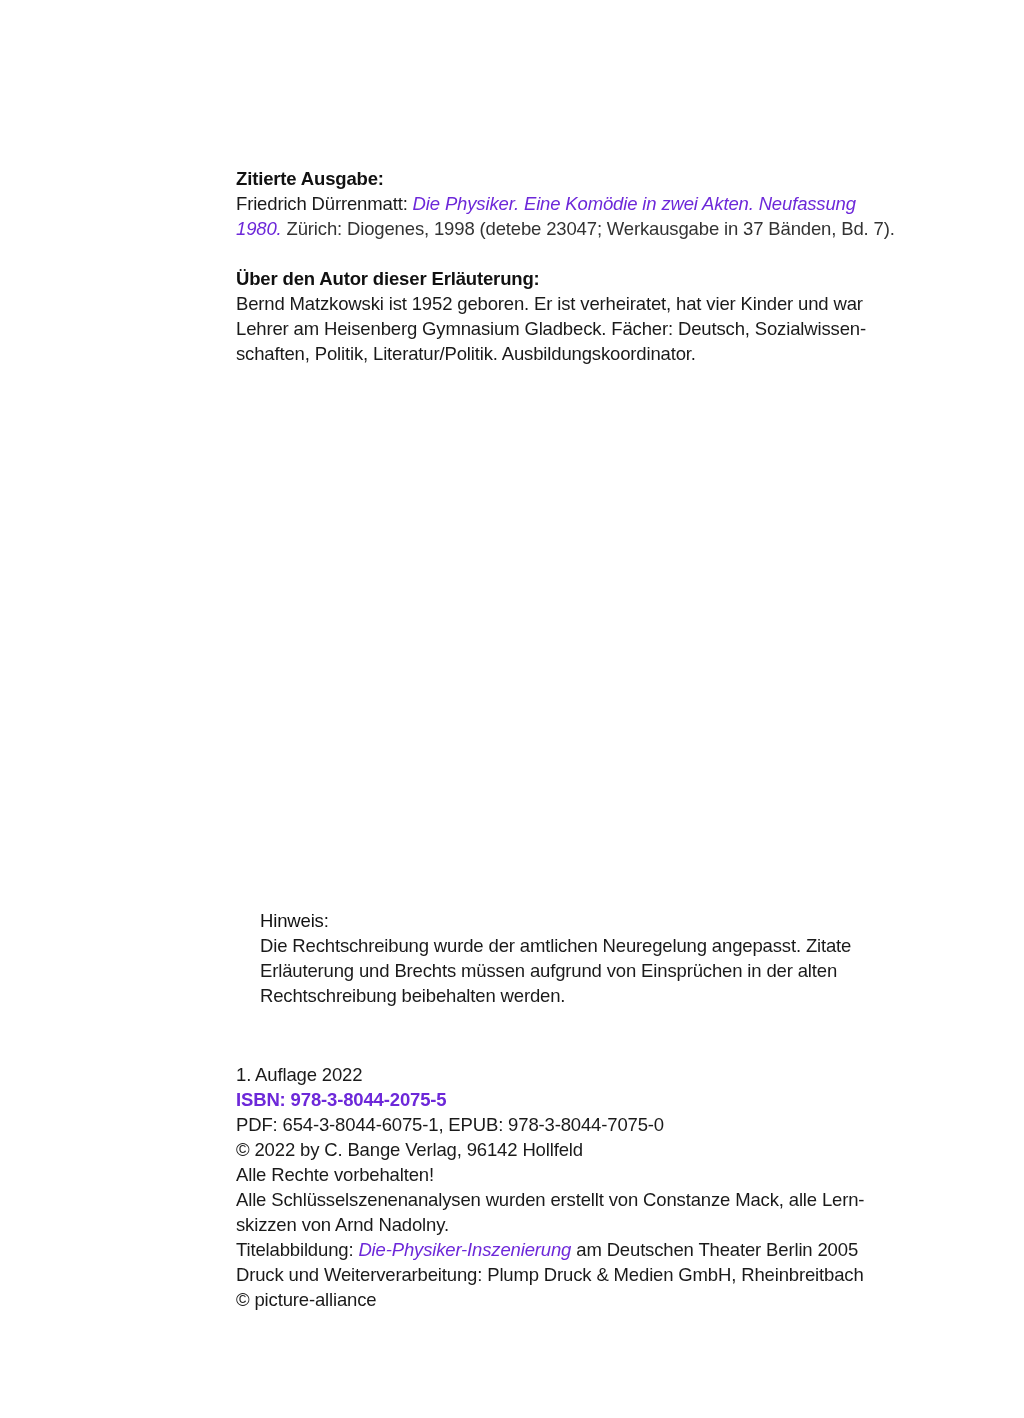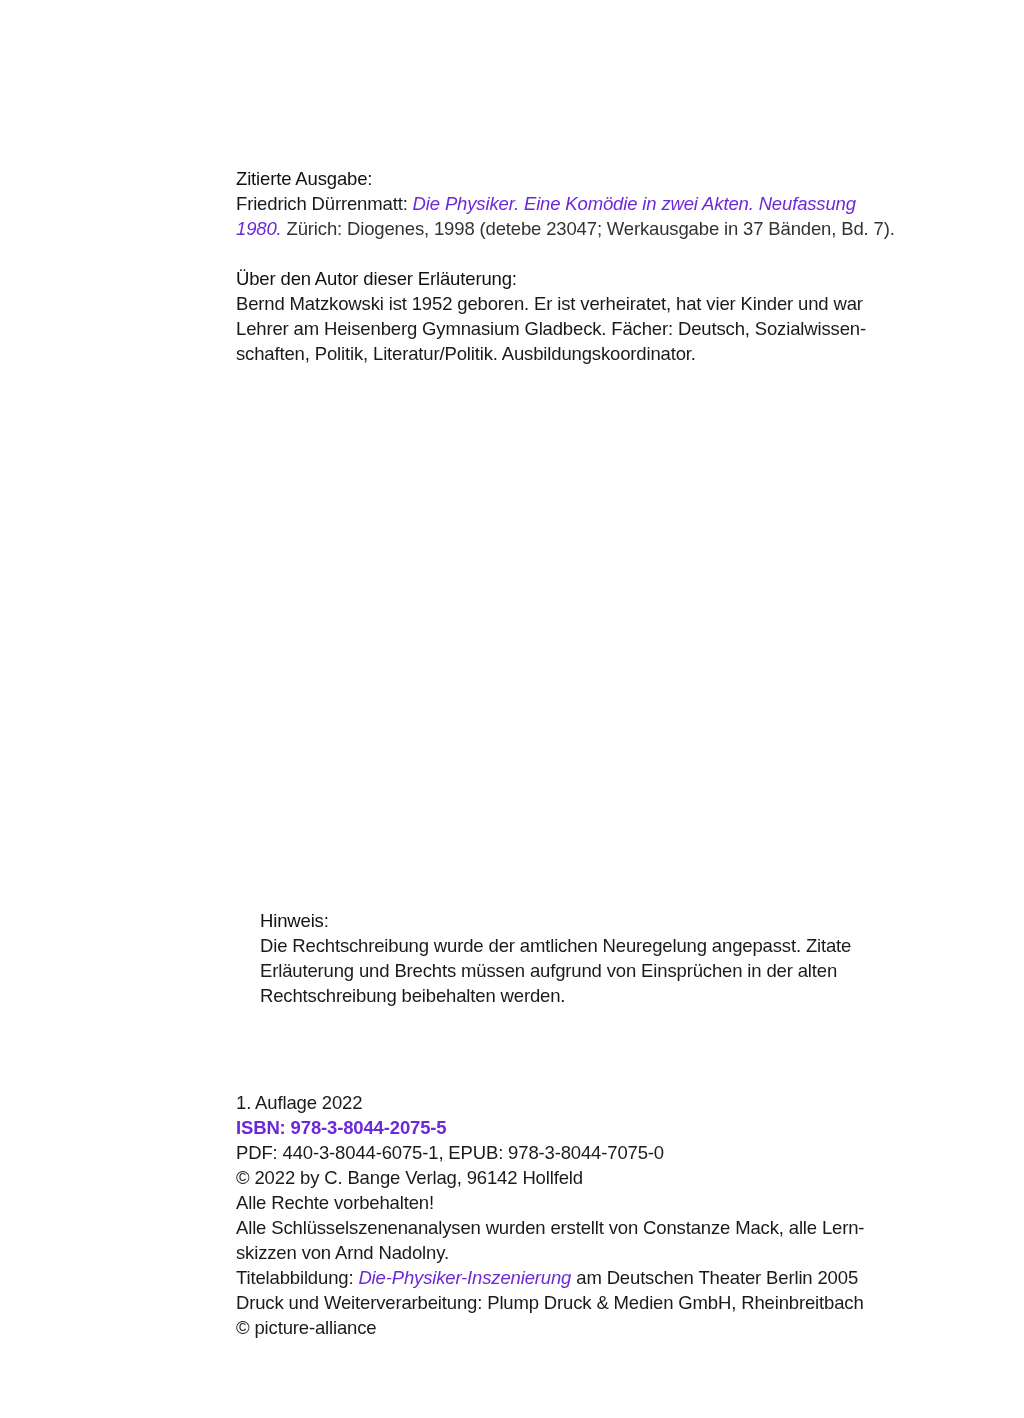--- a/index.html
+++ b/index.html
@@ -22,21 +22,21 @@
       left: 236px;
       top: 0;
       width: 700px;
     }
     .block {
       position: absolute;
       left: 0;
       width: 700px;
     }
     .heading {
-      font-weight: normal;
+      font-weight: bold;
       color: #111111;
       letter-spacing: 0.1px;
     }
     .line {
       white-space: nowrap;
       letter-spacing: -0.15px;
     }
     .it {
       font-style: italic;
       color: #6d28d9;
@@ -44,21 +44,21 @@
     .light {
       color: #333333;
     }
     .bold {
       font-weight: bold;
       color: #6d28d9;
     }
     #block-zitierte { top: 166px; }
     #block-autor { top: 266px; }
     #block-hinweis { top: 908px; margin-left: 24px; }
-    #block-impressum { top: 1090px; }
+    #block-impressum { top: 1062px; }
   </style>
 </head>
 <body>
 
 <div class="page">
 
   <div class="block" id="block-zitierte">
     <div class="line heading">Zitierte Ausgabe:</div>
     <div class="line">
       <span>Friedrich Dürrenmatt: </span><span class="it">Die Physiker. Eine Komödie in zwei Akten. Neufassung</span>
@@ -78,21 +78,21 @@
   <div class="block" id="block-hinweis">
     <div class="line heading" style="font-weight: normal;">Hinweis:</div>
     <div class="line">Die Rechtschreibung wurde der amtlichen Neuregelung angepasst. Zitate</div>
     <div class="line">Erläuterung und Brechts müssen aufgrund von Einsprüchen in der alten</div>
     <div class="line">Rechtschreibung beibehalten werden.</div>
   </div>
 
   <div class="block" id="block-impressum">
     <div class="line">1. Auflage 2022</div>
     <div class="line bold">ISBN: 978-3-8044-2075-5</div>
-    <div class="line">PDF: 440-3-8044-6075-1, EPUB: 978-3-8044-7075-0</div>
+    <div class="line">PDF: 654-3-8044-6075-1, EPUB: 978-3-8044-7075-0</div>
     <div class="line">© 2022 by C. Bange Verlag, 96142 Hollfeld</div>
     <div class="line">Alle Rechte vorbehalten!</div>
     <div class="line">Alle Schlüsselszenenanalysen wurden erstellt von Constanze Mack, alle Lern-</div>
     <div class="line">skizzen von Arnd Nadolny.</div>
     <div class="line">
       <span>Titelabbildung: </span><span class="it">Die-Physiker-Inszenierung</span><span> am Deutschen Theater Berlin 2005</span>
     </div>
     <div class="line">Druck und Weiterverarbeitung: Plump Druck &amp; Medien GmbH, Rheinbreitbach</div>
     <div class="line">© picture-alliance</div>
   </div>

